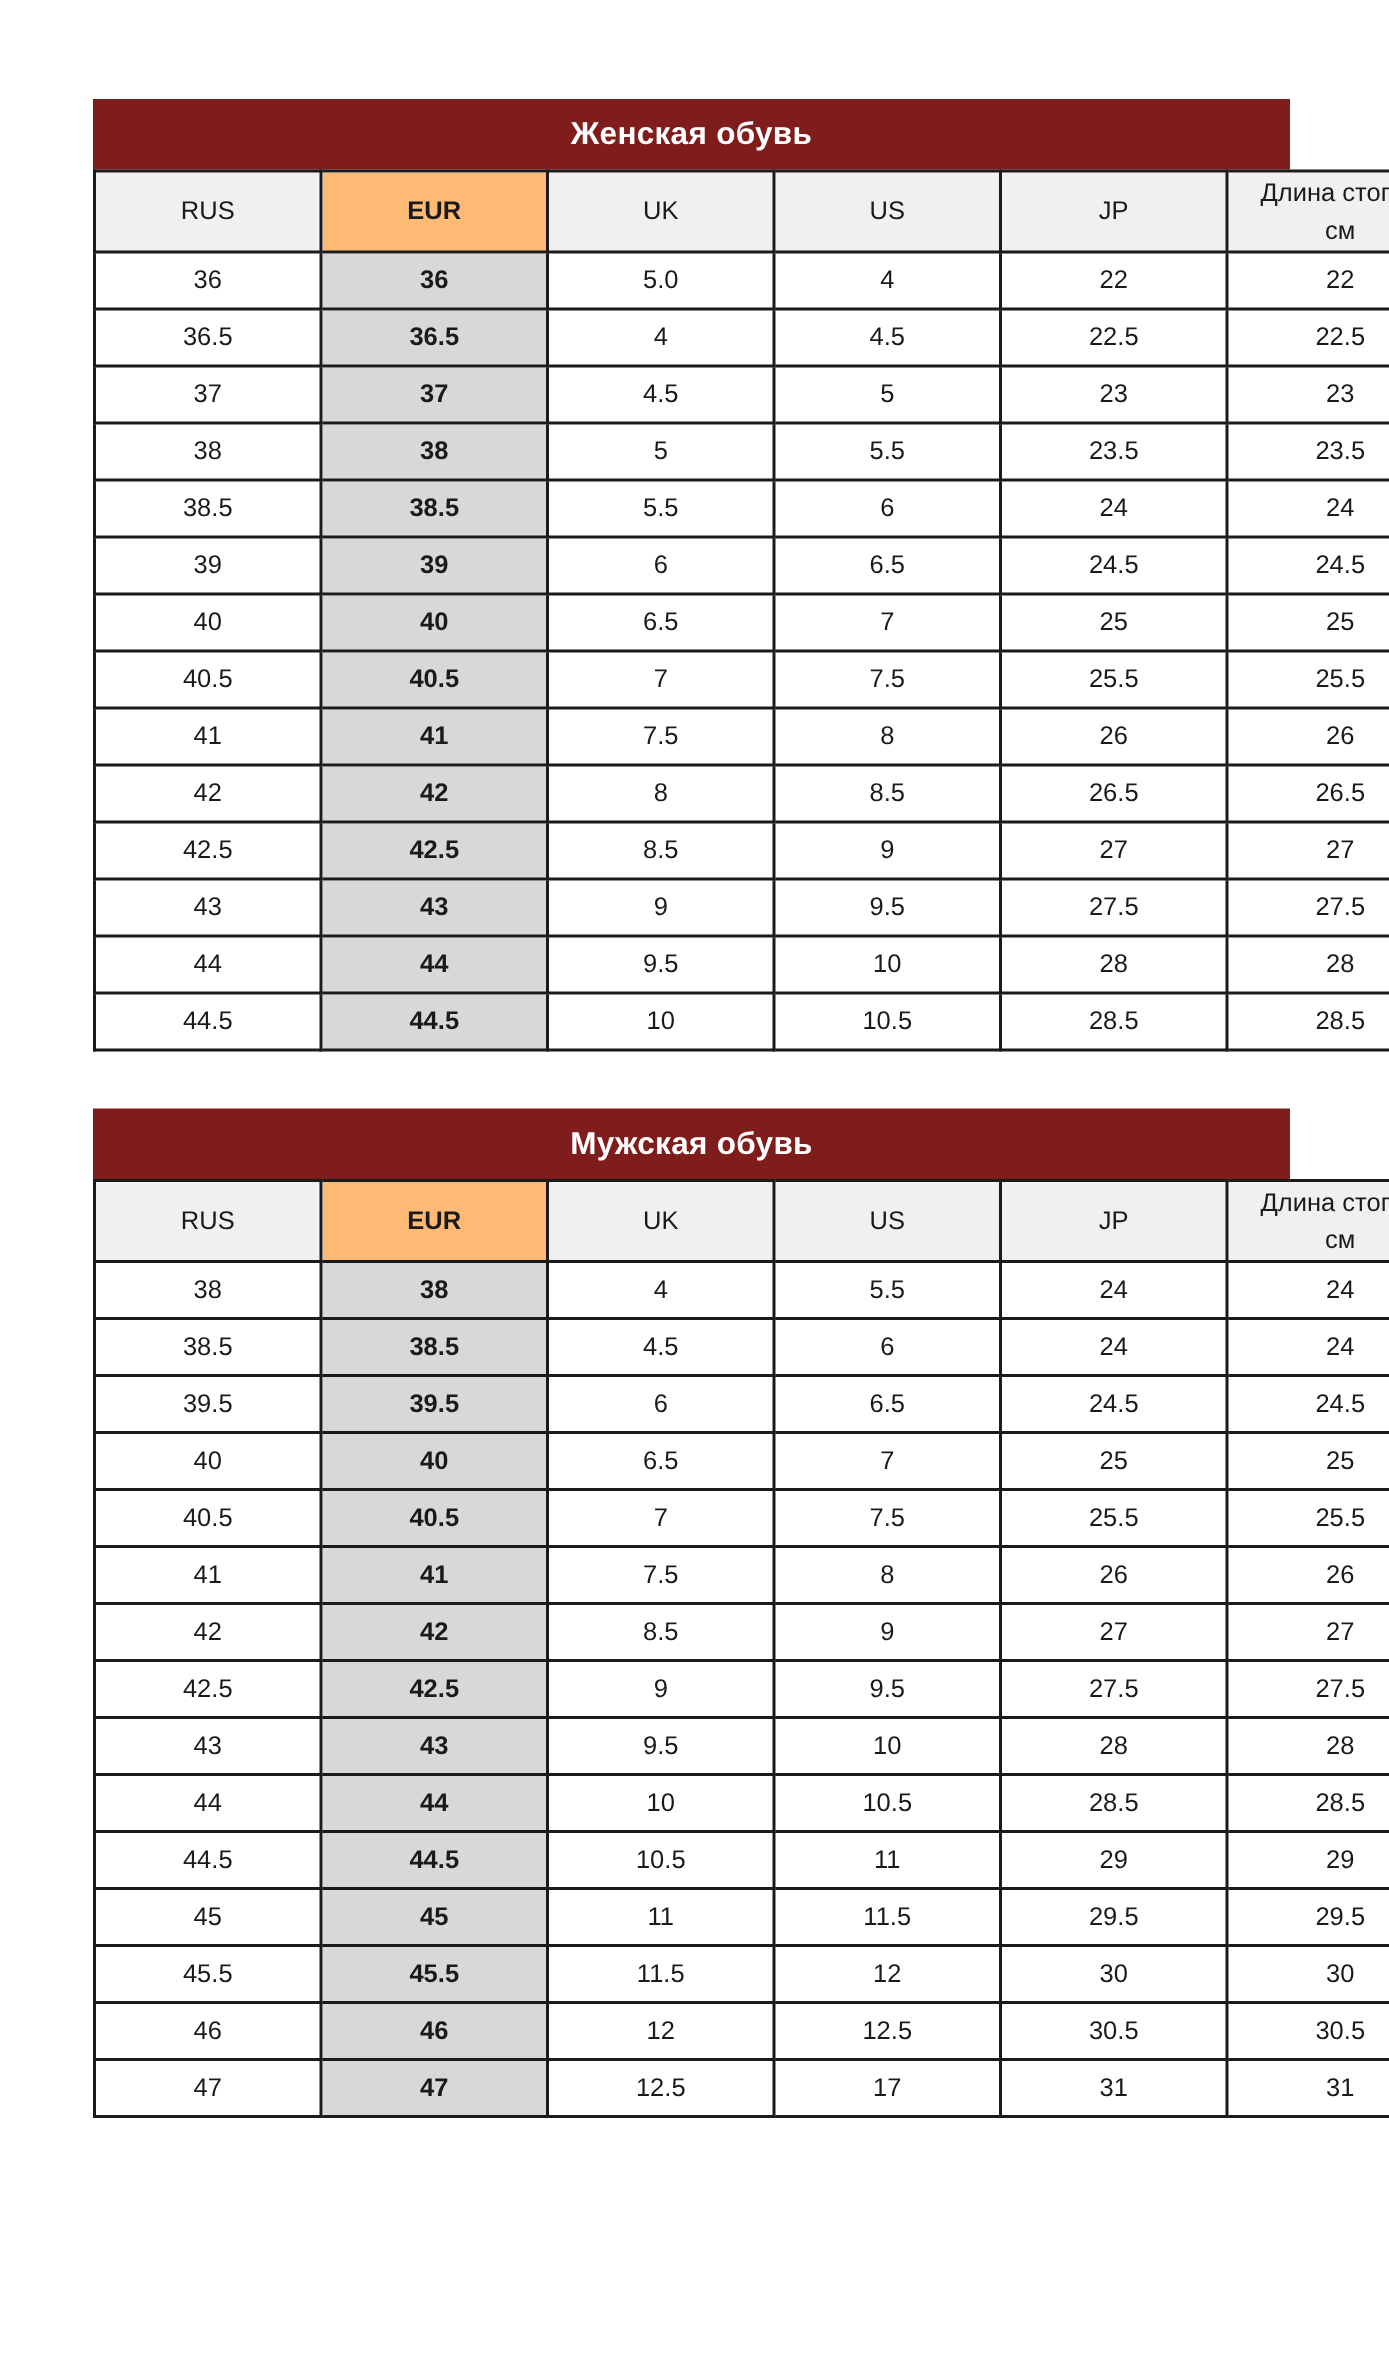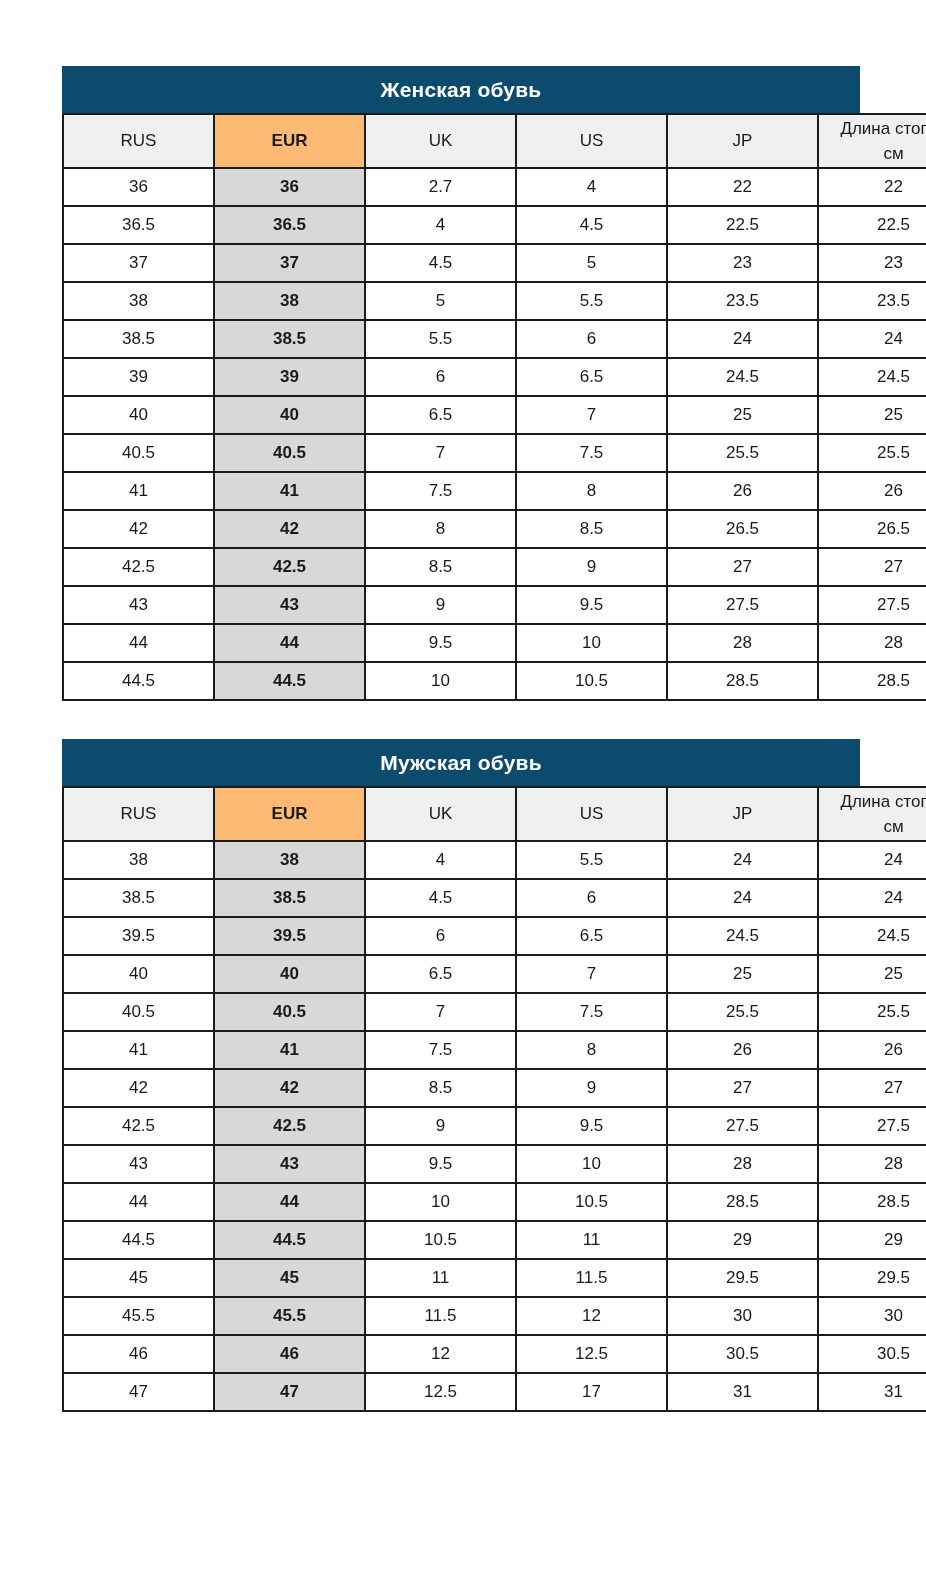--- a/index.html
+++ b/index.html
@@ -19,21 +19,21 @@
     padding: 66px 66px 0 62px;
   }
   .size-table-block {
     width: 798px;
     margin-bottom: 38px;
   }
   .title-bar {
     box-sizing: border-box;
     width: 798px;
     height: 47px;
-    background: #0c4a6e;
+    background: #7f1d1d;
     color: #ffffff;
     font-size: 21px;
     font-weight: bold;
     text-align: center;
     line-height: 47px;
     letter-spacing: 0.2px;
   }
   table.conv {
     width: 908px;
     border-collapse: collapse;
@@ -85,21 +85,21 @@
             <th>US</th>
             <th>JP</th>
             <th>Длина стопы,
 см</th>
           </tr>
         </thead>
         <tbody>
           <tr>
             <td>36</td>
             <td class="eur">36</td>
-            <td>2.7</td>
+            <td>5.0</td>
             <td>4</td>
             <td>22</td>
             <td>22</td>
           </tr>
           <tr>
             <td>36.5</td>
             <td class="eur">36.5</td>
             <td>4</td>
             <td>4.5</td>
             <td>22.5</td>

